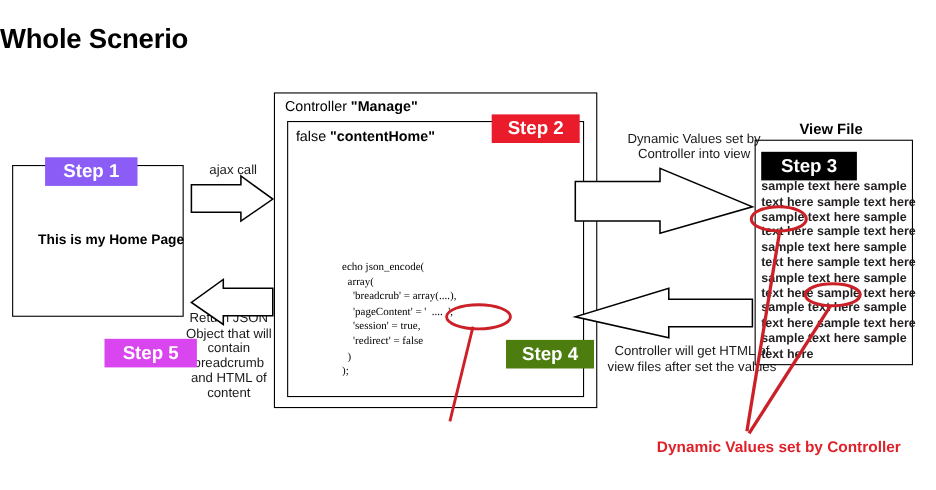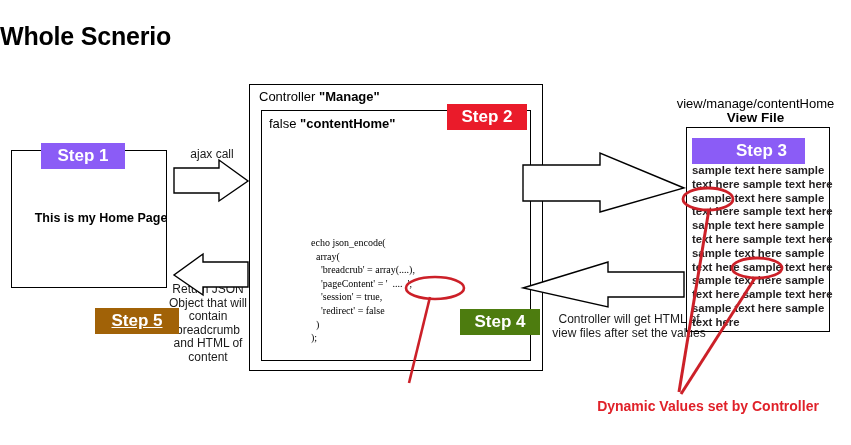--- a/index.html
+++ b/index.html
@@ -154,45 +154,45 @@
 </head>
 <body>
 
 <div id="canvas">
 
   <div class="abs" id="title">Whole Scnerio</div>
 
   <div class="abs box" id="home-box"></div>
   <div class="abs" id="home-box-label">This is my Home Page</div>
   <div class="abs step-badge" id="badge-step1" style="background: #8b5cf6;">Step 1</div>
-  <div class="abs step-badge" id="badge-step5" style="background: #a16207; text-decoration: underline;">Step 5</div>
+  <div class="abs step-badge" id="badge-step5" style="background: #d946ef;">Step 5</div>
 
   <div class="abs caption" id="cap-ajax">ajax call</div>
   <div class="abs caption" id="cap-return">Return JSON Object that will contain breadcrumb and HTML of content</div>
+  <div class="abs caption" id="cap-dynamic">Dynamic Values set by Controller into view</div>
   <div class="abs caption" id="cap-ctrlget">Controller will get HTML of view files after set the values</div>
 
   <div class="abs box" id="controller-outer"></div>
   <div class="abs" id="controller-label"><span>Controller </span><b>"Manage"</b></div>
   <div class="abs box" id="controller-inner"></div>
   <div class="abs" id="action-label"><span>false </span><b>"contentHome"</b></div>
   <div class="abs step-badge" id="badge-step2" style="background: rgb(234, 27, 42); margin-left: 20px;">Step 2</div>
   <div class="abs step-badge" id="badge-step4" style="background: #4d7c0f;">Step 4</div>
   <div class="abs" id="code">echo json_encode(
   array(
     'breadcrub' = array(....),
     'pageContent' = '  ....  ',
     'session' = true,
     'redirect' = false
   )
 );</div>
 
-  <div class="abs" id="viewfile-path">view/manage/contentHome</div>
   <div class="abs" id="viewfile-title">View File</div>
   <div class="abs box" id="view-box"></div>
-  <div class="abs step-badge" id="badge-step3" style="background: #8b5cf6; padding-left: 26px;">Step 3</div>
+  <div class="abs step-badge" id="badge-step3" style="background: #000000;">Step 3</div>
   <div class="abs" id="view-lines">
       <div>sample text here sample</div>
       <div>text here sample text here</div>
       <div>sample text here sample</div>
       <div>text here sample text here</div>
       <div>sample text here sample</div>
       <div>text here sample text here</div>
       <div>sample text here sample</div>
       <div>text here sample text here</div>
       <div>sample text here sample</div>

